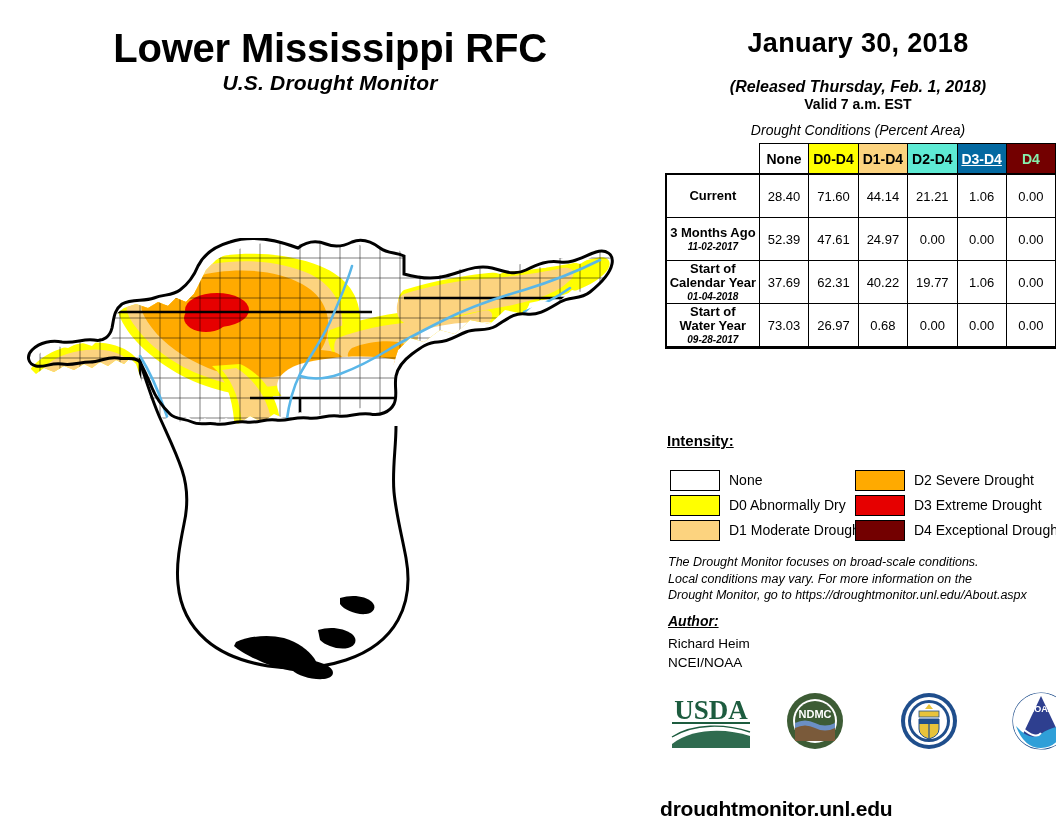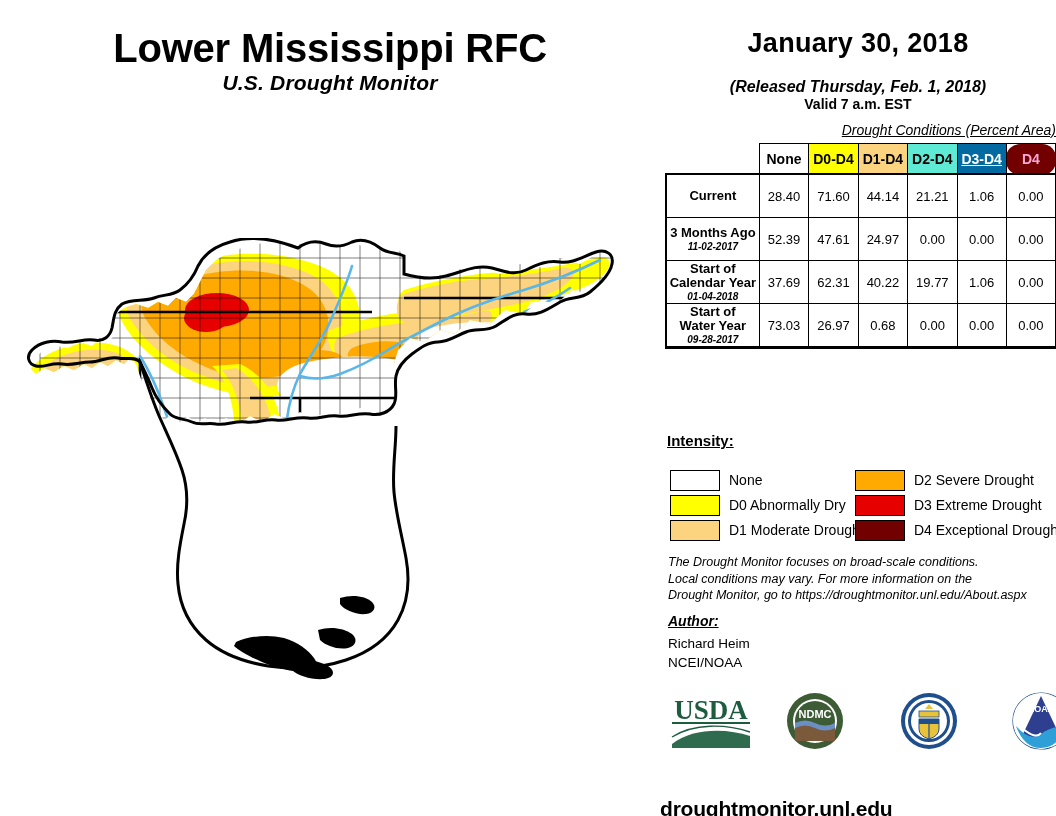--- a/index.html
+++ b/index.html
@@ -11,22 +11,22 @@
   #subtitle-small{font-size:21px;font-weight:bold;font-style:italic;letter-spacing:.2px;}
   #title-main{font-size:40px;font-weight:bold;margin-top:4px;letter-spacing:-.2px;}
 
   
   #right-head{position:absolute;left:660px;top:28px;width:396px;text-align:center;}
   #issue-date{font-size:27px;font-weight:bold;letter-spacing:.3px;}
   #released{font-size:16px;font-weight:bold;font-style:italic;margin-top:19px;}
   #valid{font-size:14px;font-weight:bold;}
 
   
-  #table-caption{position:absolute;left:660px;top:122px;width:396px;text-align:right;
-                 font-size:14px;font-style:italic;text-decoration:underline;}
+  #table-caption{position:absolute;left:660px;top:122px;width:396px;text-align:center;
+                 font-size:14px;font-style:italic;}
   #cond-table{position:absolute;left:666px;top:143px;border-collapse:collapse;
               font-size:13px;table-layout:fixed;}
   #cond-table td,#cond-table th{border:1px solid #000;text-align:center;vertical-align:middle;}
   #cond-table .lblcol{width:93px;}
   #cond-table .datacol{width:49px;}
   #cond-table thead th{height:30px;font-size:14px;font-weight:bold;padding:0;}
   #cond-table thead th.blank{border:none;}
   #cond-table tbody td{height:42px;padding:0;}
   #cond-table tbody td.rowlabel{font-weight:bold;font-size:13px;line-height:1.12;}
   #cond-table tbody td.rowlabel .sub{display:block;font-size:10px;font-style:italic;font-weight:bold;}
@@ -79,21 +79,21 @@
 <div id="table-caption">Drought Conditions (Percent Area)</div>
 <table id="cond-table">
   <thead>
     <tr id="hdr-row">
       <th class="blank lblcol"></th>
     <th class="hdr datacol" style="background: rgb(255, 255, 255); color: rgb(0, 0, 0);">None</th>
         <th class="hdr datacol" style="background: rgb(255, 255, 0); color: rgb(0, 0, 0);">D0-D4</th>
         <th class="hdr datacol" style="background: rgb(252, 211, 127); color: rgb(0, 0, 0);">D1-D4</th>
         <th class="hdr datacol" style="background: #5eead4; color: rgb(0, 0, 0);">D2-D4</th>
         <th class="hdr datacol" style="background: #0369a1; color: rgb(255, 255, 255); text-decoration: underline;">D3-D4</th>
-        <th class="hdr datacol" style="background: rgb(115, 0, 0); color: #f9a8d4; border-radius: 14px;">D4</th>
+        <th class="hdr datacol" style="background: rgb(115, 0, 0); color: #86efac;">D4</th>
       </tr>
   </thead>
   <tbody id="tbody">
       <tr>
         <td class="rowlabel lblcol">
           <div>Current</div>
         </td>
         <td class="datacol">28.40</td>
         <td class="datacol">71.60</td>
         <td class="datacol">44.14</td>

